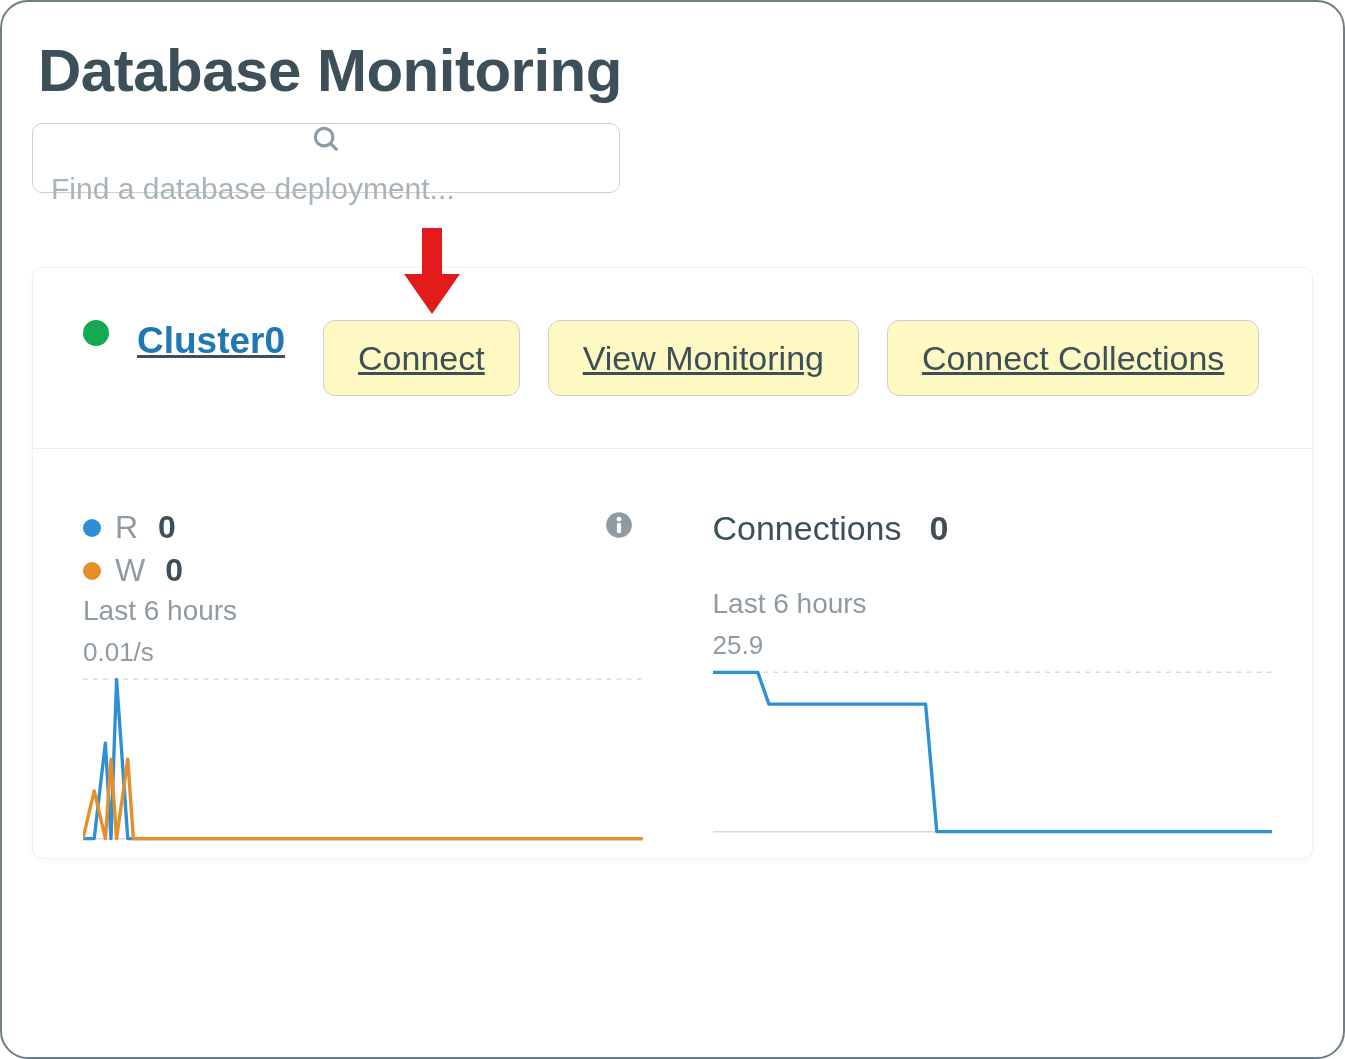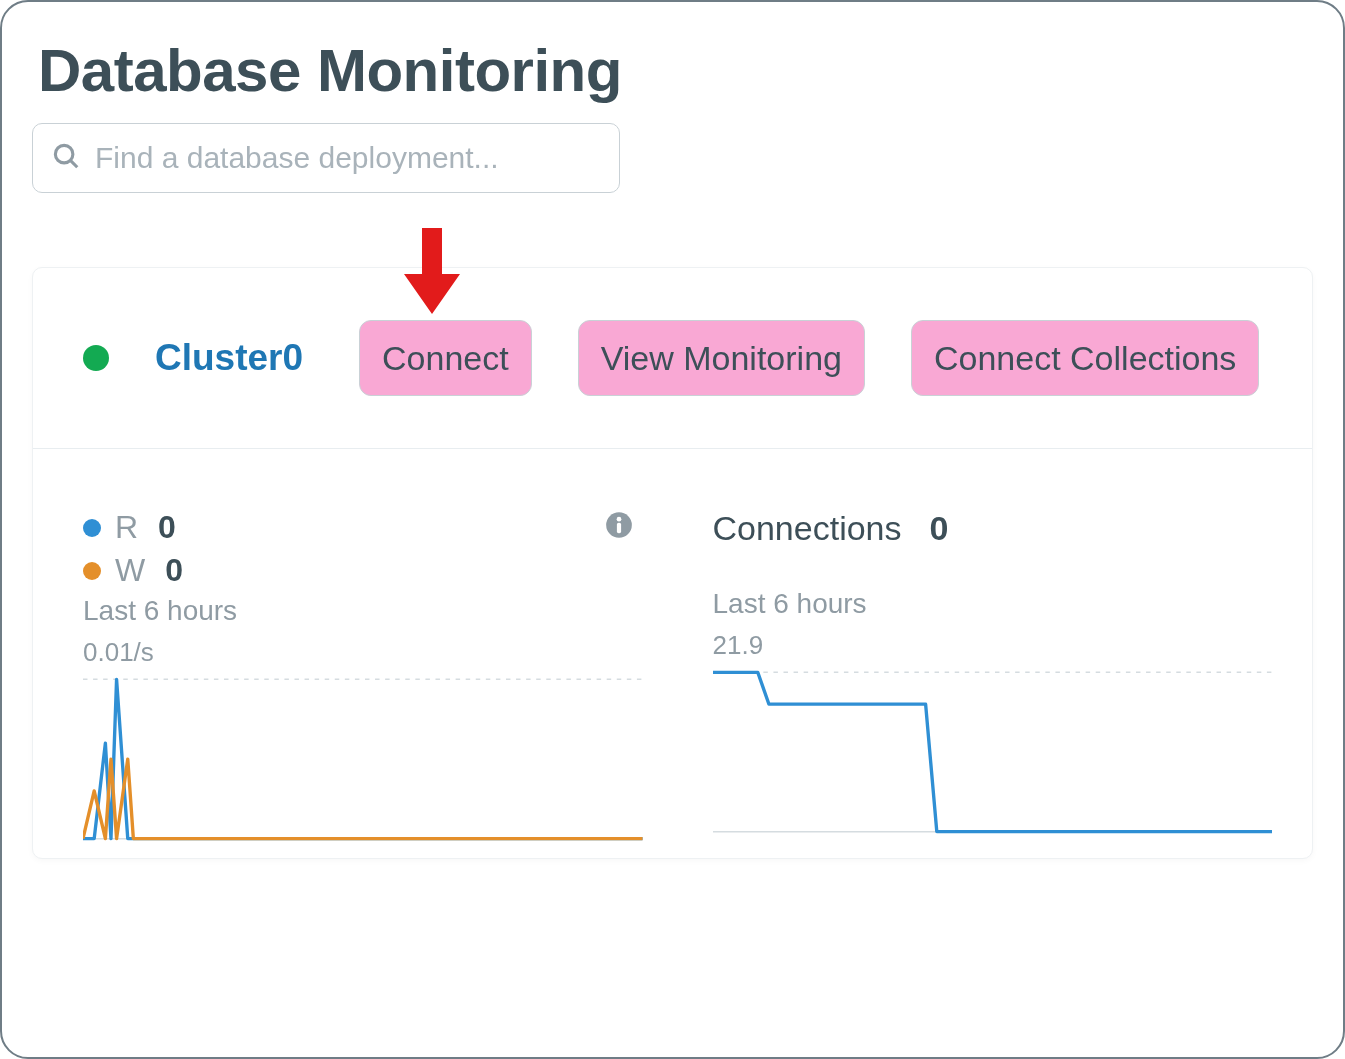--- a/index.html
+++ b/index.html
@@ -28,20 +28,21 @@
   .search-wrap {
     display: flex;
     align-items: center;
     width: 588px;
     height: 70px;
     border: 1.5px solid #c9d1d6;
     border-radius: 10px;
     padding: 0 18px;
     gap: 14px;
     background: #fff;
+    flex-direction: column;
   }
   .search-wrap svg { flex: 0 0 auto; }
   .search-input {
     border: none;
     outline: none;
     font-size: 30px;
     color: #8f9ba3;
     width: 100%;
     background: transparent;
   }
@@ -59,44 +60,44 @@
   .card {
     margin-top: 74px;
     border: 1px solid #eef1f3;
     border-radius: 10px;
     background: #fff;
     box-shadow: 0 2px 6px rgba(0,0,0,0.03);
     padding-bottom: 10px;
   }
   .card-header {
     display: flex;
-    align-items: center;
     padding: 52px 40px 52px 50px;
-    gap: 46px;
+    gap: 28px;
     border-bottom: 1.5px solid #e8edf0;
+    text-decoration: underline;
   }
   .status-dot {
     width: 26px; height: 26px;
     border-radius: 50%;
     background: #13aa52;
     flex: 0 0 auto;
   }
   .cluster-name {
     font-size: 37px;
     font-weight: 600;
     color: #1f77b4;
     margin-right: 10px;
   }
   .btn {
     font-size: 34px;
     color: #3d4f58;
-    background: #f9a8d4;
+    background: #fef9c3;
     border: 1.5px solid #c9d1d6;
     border-radius: 12px;
-    padding: 20px 22px;
+    padding: 20px 34px;
     cursor: pointer;
     line-height: 1;
   }
 
   .metrics {
     display: flex;
     padding: 60px 40px 0 50px;
     gap: 70px;
   }
   .panel { flex: 1; min-width: 0; position: relative; }
@@ -203,21 +204,21 @@
       </div>
 
       <div class="panel">
         <div class="panel-head">
           <div class="conn-row">
             <span>Connections</span>
             <span class="val">0</span>
           </div>
           <div style="height:40px"></div>
           <div class="subtle">Last 6 hours</div>
-          <div class="y-max">21.9</div>
+          <div class="y-max">25.9</div>
         </div>
         <svg id="chart-conn" class="chart" viewBox="0 0 500 160" preserveAspectRatio="none">
             <line x1="0" x2="500" y1="5" y2="5" stroke="#d5dce0" stroke-dasharray="4 5" stroke-width="1.5"></line>
             <line x1="0" x2="500" y1="155" y2="155" stroke="#d5dce0" stroke-width="1.5"></line>
             <polyline points="0,5 40,5 50,35 190,35 200,155 500,155" fill="none" stroke="#2f8fd4" stroke-width="3" stroke-linejoin="round"></polyline>
           </svg>
       </div>
 
     </div>
   </div>

